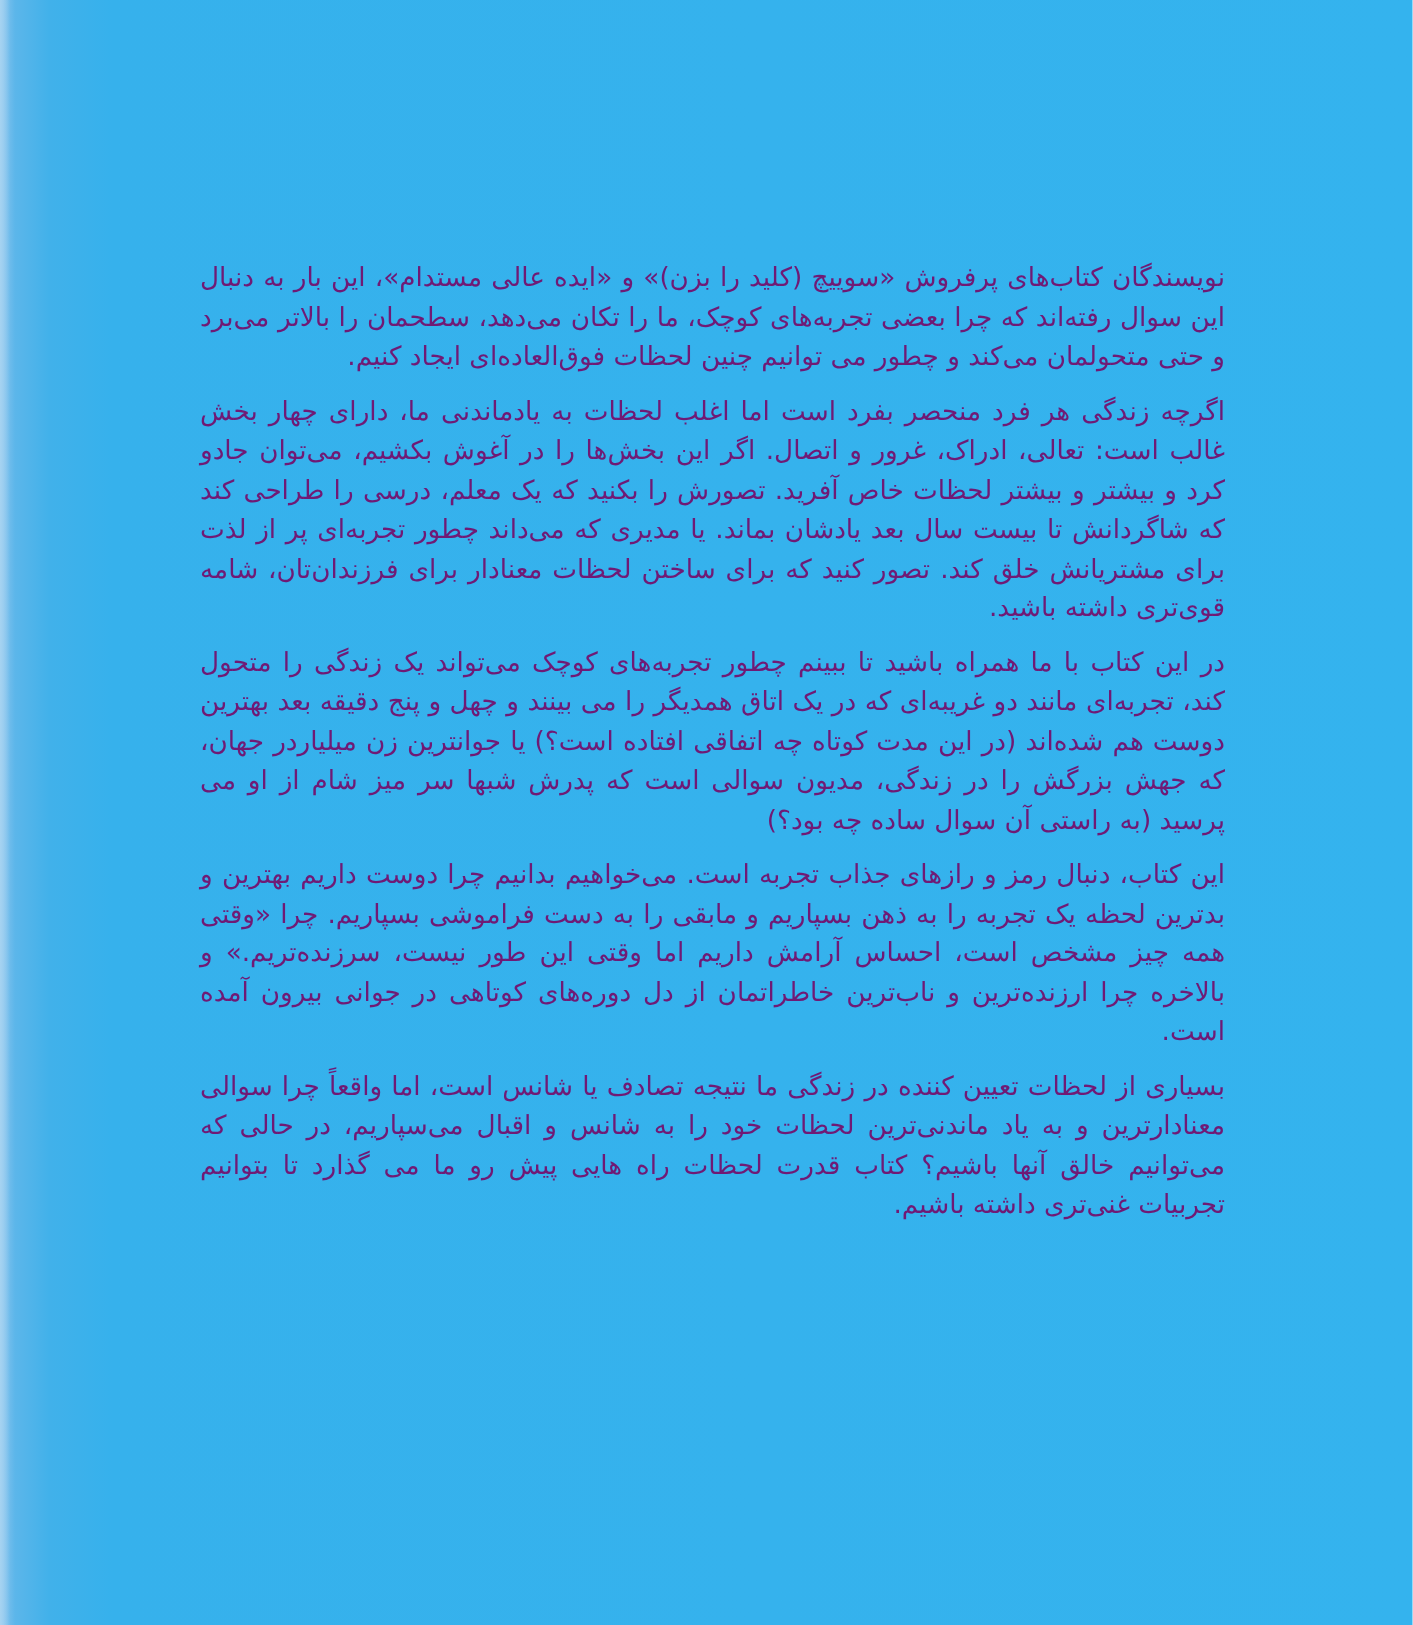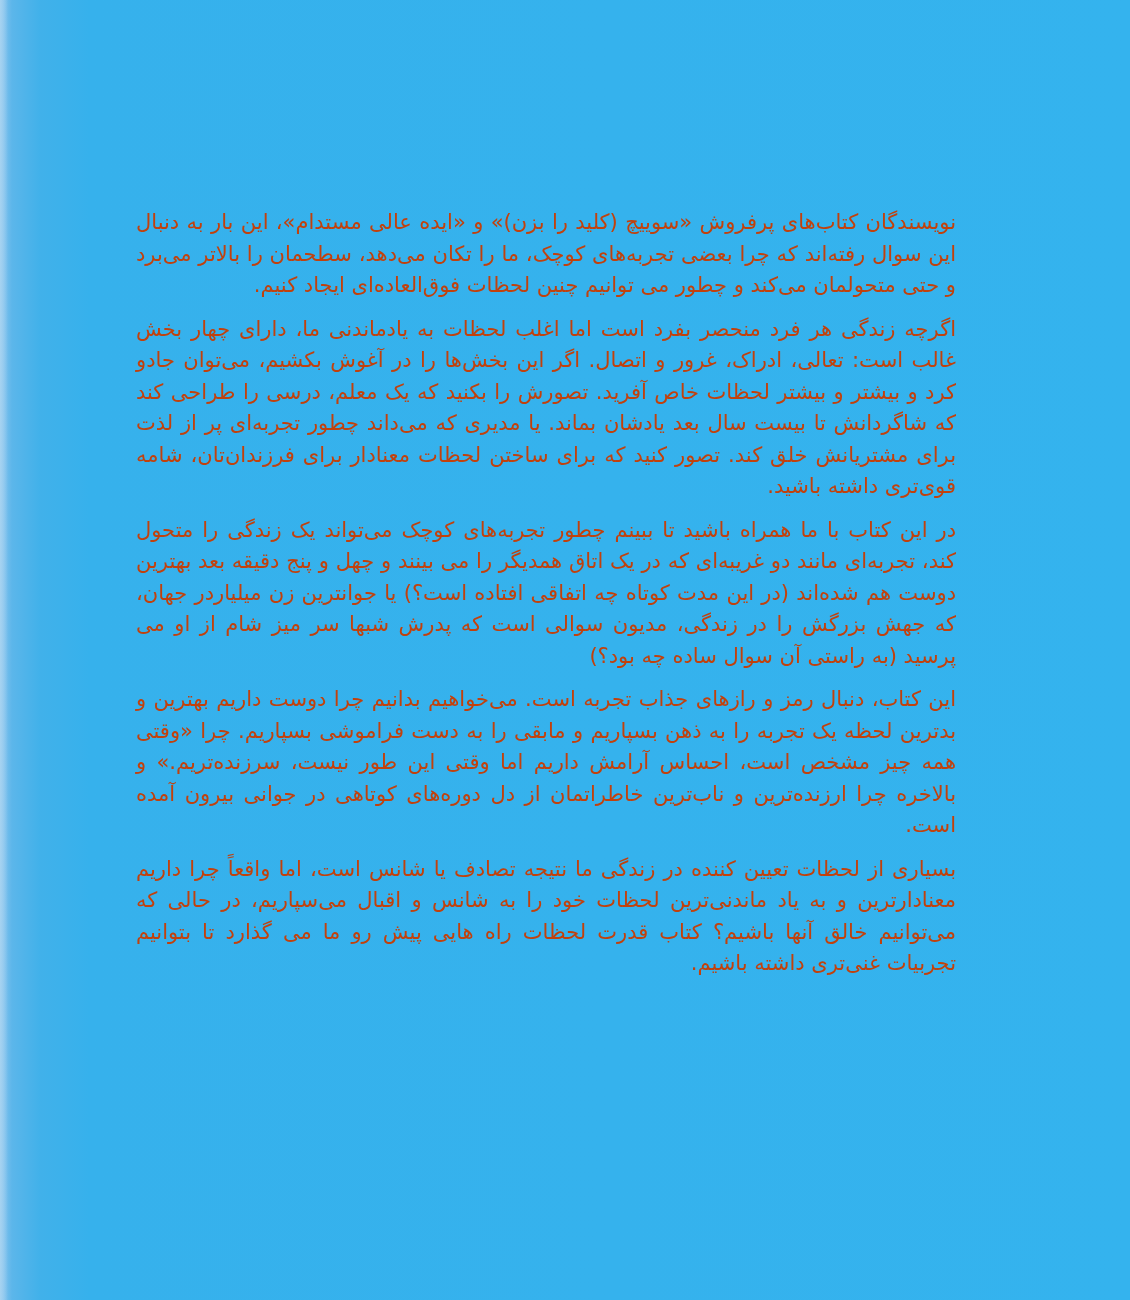--- a/index.html
+++ b/index.html
@@ -20,40 +20,40 @@
       width: 1130px; height: 1300px;
     }
     .left-shade {
       position: absolute;
       left: 0; top: 0;
       width: 8px; height: 1300px;
       background: linear-gradient(to right, #a6d3f1, rgba(166,211,241,0));
     }
     .blurb {
       position: absolute;
-      left: 136px;
+      left: 160px;
       top: 207px;
       width: 820px;
       direction: rtl;
       text-align: justify;
       text-align-last: right;
-      color: #c2410c;
+      color: #701a75;
       font-size: 21px;
       line-height: 31.5px;
     }
     .blurb p {
       margin: 0 0 12px 0;
       text-align: justify;
     }
   </style>
 </head>
 <body>
 
 <div class="cover">
   <div class="left-shade"></div>
   <div class="blurb">
     <p>نویسندگان کتاب‌های پرفروش «سوییچ (کلید را بزن)» و «ایده عالی مستدام»، این بار به دنبال این سوال رفته‌اند که چرا بعضی تجربه‌های کوچک، ما را تکان می‌دهد، سطحمان را بالاتر می‌برد و حتی متحولمان می‌کند و چطور می توانیم چنین لحظات فوق‌العاده‌ای ایجاد کنیم.</p>
     <p>اگرچه زندگی هر فرد منحصر بفرد است اما اغلب لحظات به یادماندنی ما، دارای چهار بخش غالب است: تعالی، ادراک، غرور و اتصال. اگر این بخش‌ها را در آغوش بکشیم، می‌توان جادو کرد و بیشتر و بیشتر لحظات خاص آفرید. تصورش را بکنید که یک معلم، درسی را طراحی کند که شاگردانش تا بیست سال بعد یادشان بماند. یا مدیری که می‌داند چطور تجربه‌ای پر از لذت برای مشتریانش خلق کند. تصور کنید که برای ساختن لحظات معنادار برای فرزندان‌تان، شامه قوی‌تری داشته باشید.</p>
     <p>در این کتاب با ما همراه باشید تا ببینم چطور تجربه‌های کوچک می‌تواند یک زندگی را متحول کند، تجربه‌ای مانند دو غریبه‌ای که در یک اتاق همدیگر را می بینند و چهل و پنج دقیقه بعد بهترین دوست هم شده‌اند (در این مدت کوتاه چه اتفاقی افتاده است؟) یا جوانترین زن میلیاردر جهان، که جهش بزرگش را در زندگی، مدیون سوالی است که پدرش شبها سر میز شام از او می پرسید (به راستی آن سوال ساده چه بود؟)</p>
     <p>این کتاب، دنبال رمز و رازهای جذاب تجربه است. می‌خواهیم بدانیم چرا دوست داریم بهترین و بدترین لحظه یک تجربه را به ذهن بسپاریم و مابقی را به دست فراموشی بسپاریم. چرا «وقتی همه چیز مشخص است، احساس آرامش داریم اما وقتی این طور نیست، سرزنده‌تریم.» و بالاخره چرا ارزنده‌ترین و ناب‌ترین خاطراتمان از دل دوره‌های کوتاهی در جوانی بیرون آمده است.</p>
-    <p>بسیاری از لحظات تعیین کننده در زندگی ما نتیجه تصادف یا شانس است، اما واقعاً چرا داریم معنادارترین و به یاد ماندنی‌ترین لحظات خود را به شانس و اقبال می‌سپاریم، در حالی که می‌توانیم خالق آنها باشیم؟ کتاب قدرت لحظات راه هایی پیش رو ما می گذارد تا بتوانیم تجربیات غنی‌تری داشته باشیم.</p>
+    <p>بسیاری از لحظات تعیین کننده در زندگی ما نتیجه تصادف یا شانس است، اما واقعاً چرا سوالی معنادارترین و به یاد ماندنی‌ترین لحظات خود را به شانس و اقبال می‌سپاریم، در حالی که می‌توانیم خالق آنها باشیم؟ کتاب قدرت لحظات راه هایی پیش رو ما می گذارد تا بتوانیم تجربیات غنی‌تری داشته باشیم.</p>
   </div>
 </div>
 
 </body></html>

